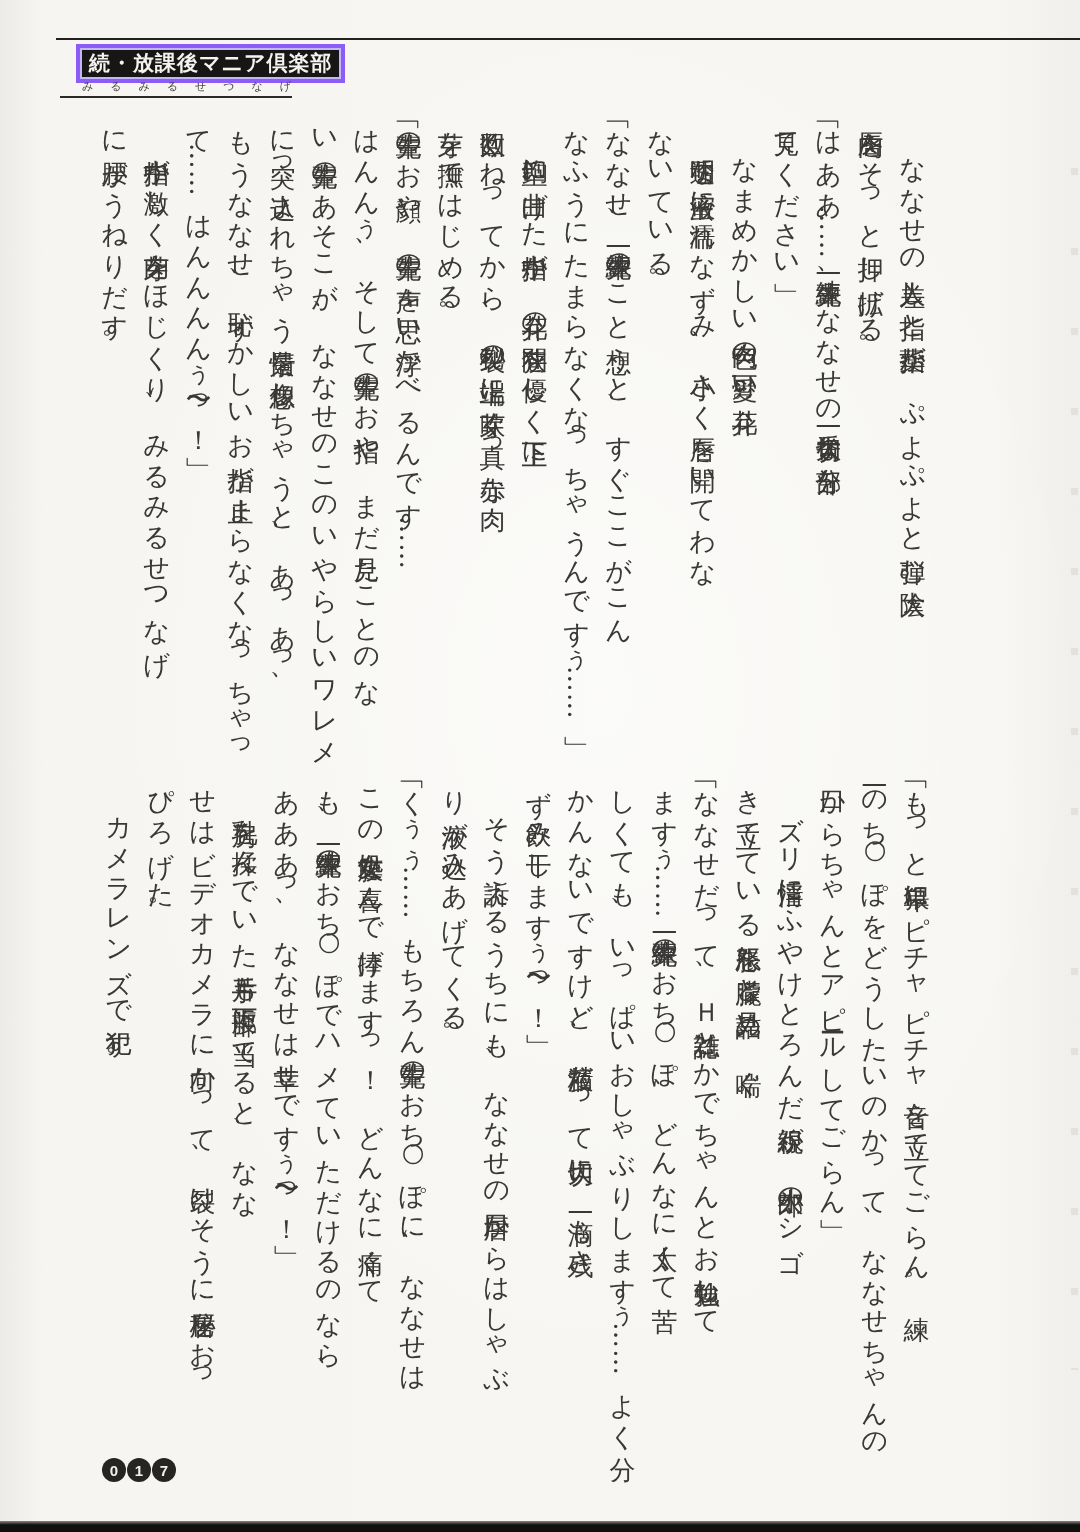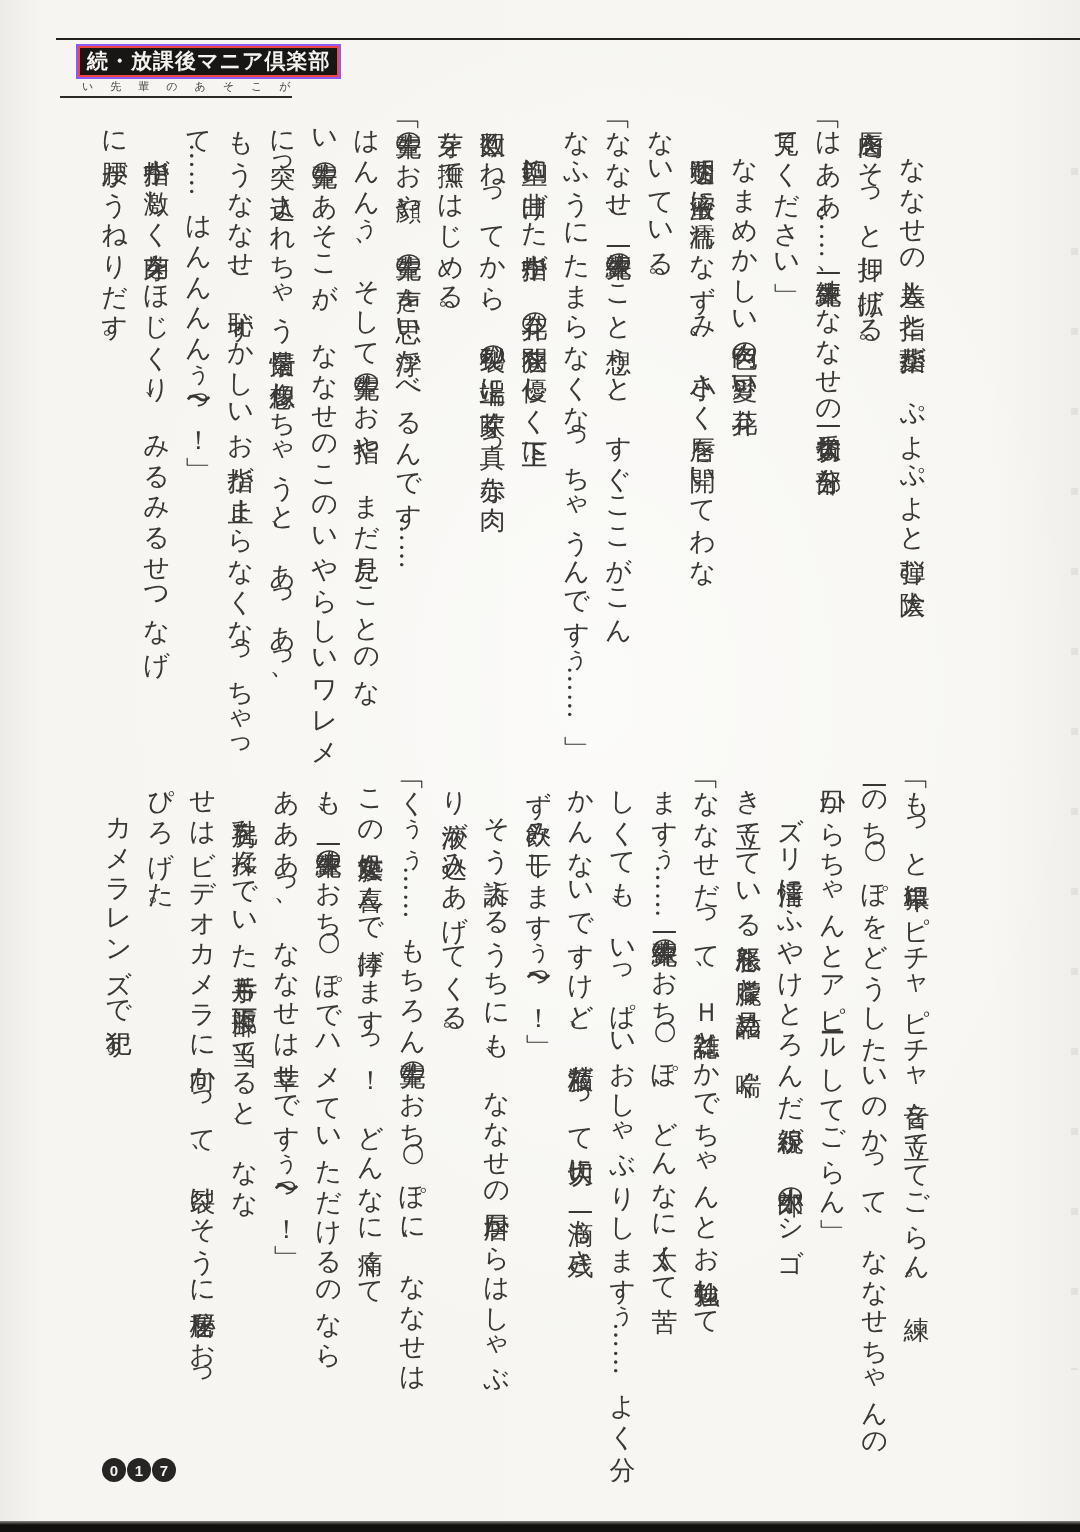--- a/index.html
+++ b/index.html
@@ -24,22 +24,22 @@
     position: absolute;
     left: 56px; right: 0; top: 38px;
     height: 2px;
     background: #23211e;
   }
 
   
   .logo-box {
     position: absolute;
     left: 76px; top: 44px;
-    border: 2px solid #8b5cf6;
-    background: #ef4444;
+    border: 4px solid #8b5cf6;
+    background: #c4b5fd;
     padding: 2px;
   }
   .logo-inner {
     background: #171614;
     color: #f4f3ef;
     font-family: "Liberation Sans", sans-serif;
     font-weight: bold;
     font-size: 21px;
     line-height: 24px;
     padding: 1px 7px 2px 7px;
@@ -116,21 +116,21 @@
 </head>
 <body>
 
 <div class="page">
 
   <div class="top-rule"></div>
 
   <div class="logo-box">
     <div class="logo-inner">続・放課後マニア倶楽部</div>
   </div>
-  <div class="logo-sub">い先輩のあそこが</div>
+  <div class="logo-sub">みるみるせつなげ</div>
   <div class="header-rule"></div>
 
   <div class="vblock block-upper">
       <div class="vline">　ななせの人差し指と薬指が、ぷよぷよと弾む大陰</div>
       <div class="vline">唇肉をそっと押し拡げる。</div>
       <div class="vline">「はああ……練一先輩、ななせの一番大切な部分を</div>
       <div class="vline">見てください」</div>
       <div class="vline">　なまめかしい肉色の可愛い花弁。</div>
       <div class="vline">　透明な蜜液に濡れなずみ、小さく唇を開いてわな</div>
       <div class="vline">ないている。</div>

